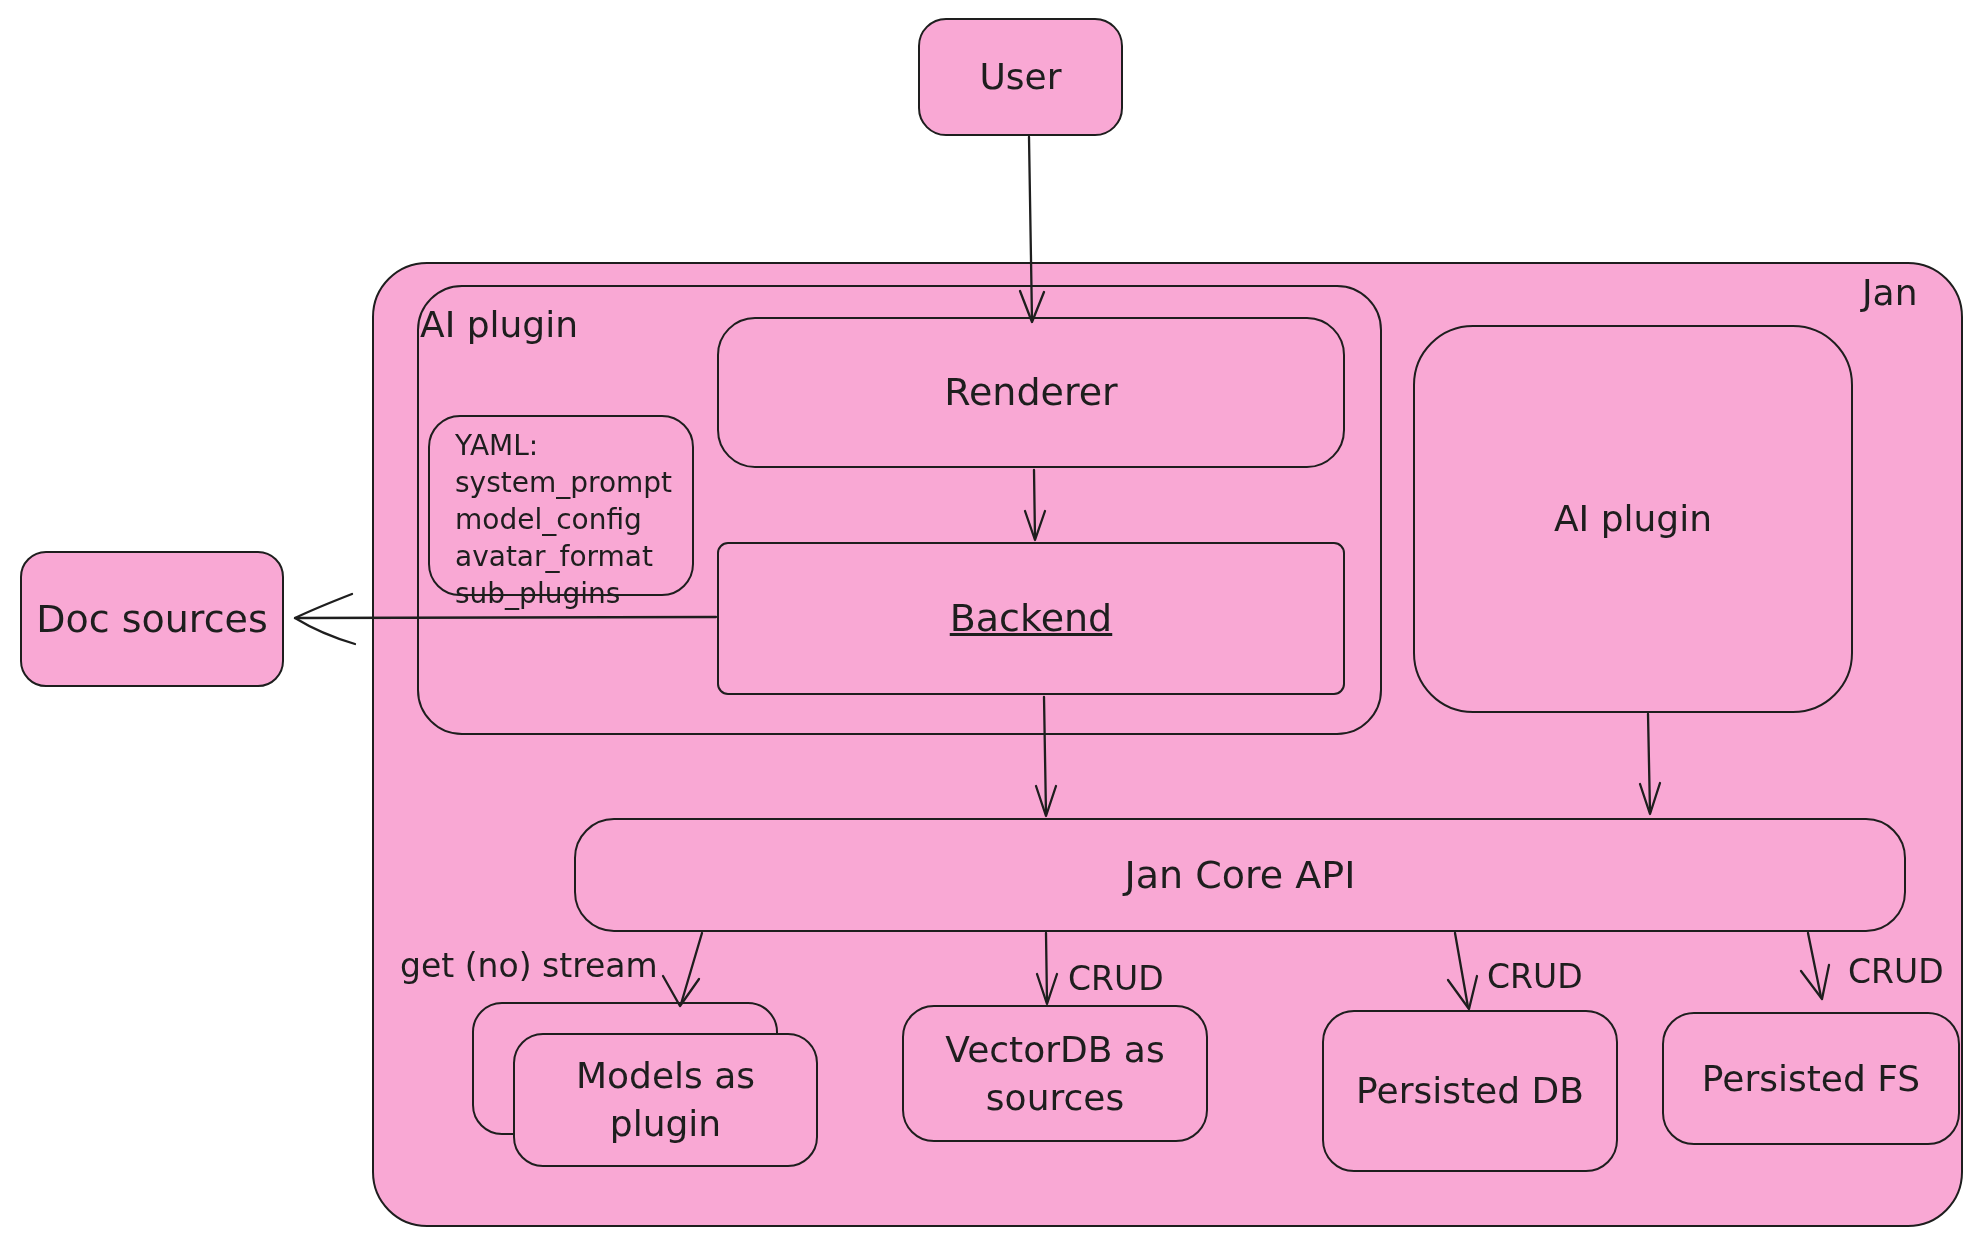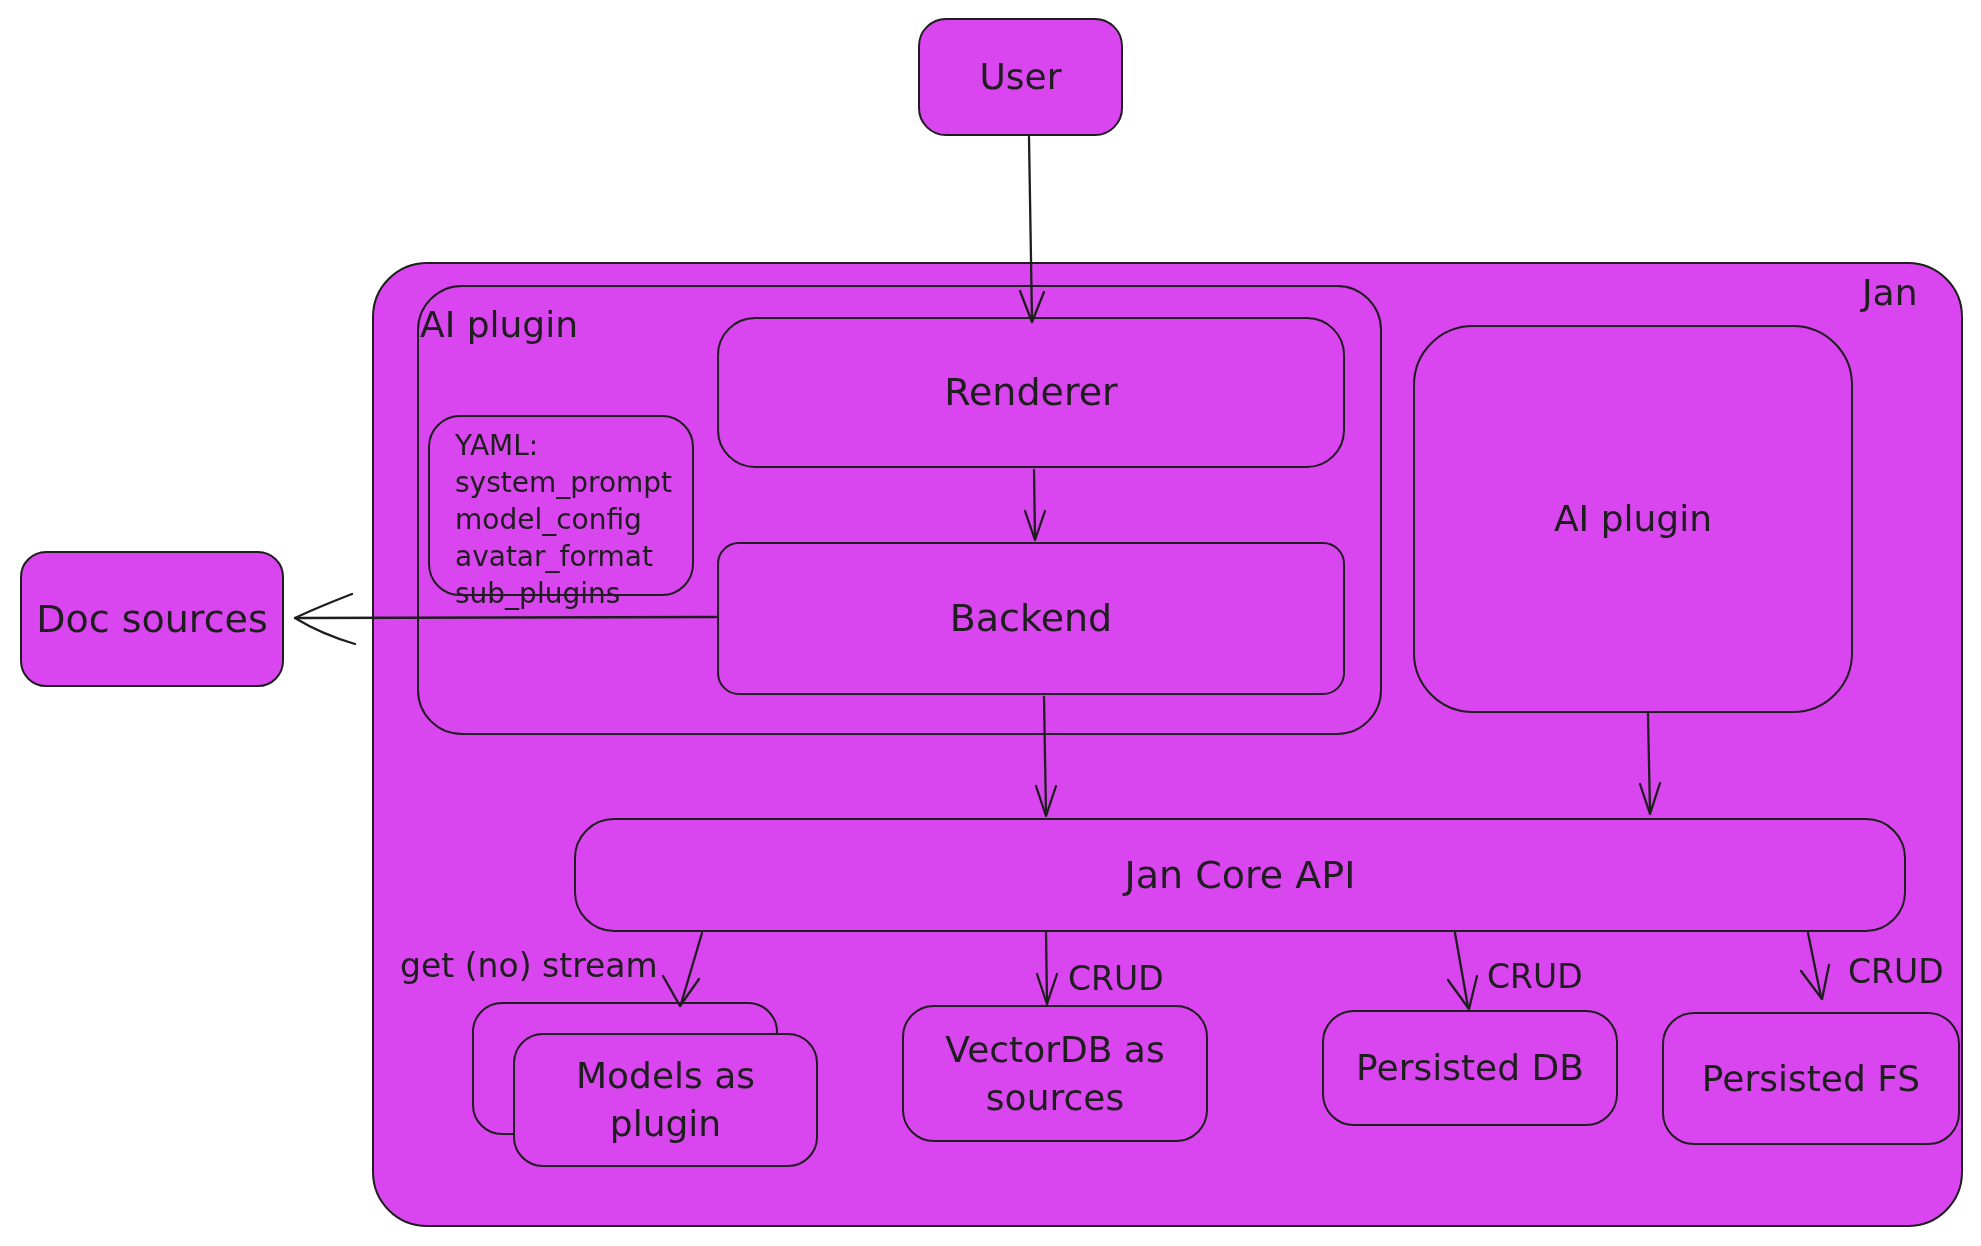--- a/index.html
+++ b/index.html
@@ -8,21 +8,21 @@
     width:1981px;height:1246px;
     background:#ffffff;
     font-family:"DejaVu Sans","Liberation Sans",sans-serif;
     color:#1e1e1e;
     overflow:hidden;
   }
   .box{
     position:absolute;
     box-sizing:border-box;
     border:2.5px solid #1e1e1e;
-    background:#d946ef;
+    background:#f9a8d4;
     display:flex;align-items:center;justify-content:center;
     text-align:center;
   }
   .node-label{
     white-space:pre-line;
     line-height:1.32;
     pointer-events:none;
   }
   .fs38{font-size:38px;}
   .fs36{font-size:36px;}
@@ -49,21 +49,21 @@
 <div class="canvas">
 
   <div class="box" style="left:372px;top:262px;width:1591px;height:965px;border-radius:55px;"></div>
 
   <div class="box" style="left:417px;top:285px;width:965px;height:450px;border-radius:45px;"></div>
 
   <div class="box" style="left:717px;top:317px;width:628px;height:151px;border-radius:38px;justify-content:center;">
     <span class="node-label fs38">Renderer</span>
   </div>
 
-  <div class="box" style="left:717px;top:542px;width:628px;height:153px;border-radius:22px;">
+  <div class="box" style="left:717px;top:542px;width:628px;height:153px;border-radius:11px;text-decoration:underline;">
     <span class="node-label fs38">Backend</span>
   </div>
 
   <div class="box" style="left:428px;top:415px;width:266px;height:181px;border-radius:32px;"></div>
   <div class="yaml-text">
     <span>YAML:</span>
     <span>system_prompt</span>
     <span>model_config</span>
     <span>avatar_format</span>
     <span>sub_plugins</span>
@@ -81,21 +81,21 @@
   <div class="box" style="left:513px;top:1033px;width:305px;height:134px;border-radius:30px;">
     <span class="node-label fs36">Models as
 plugin</span>
   </div>
 
   <div class="box" style="left:902px;top:1005px;width:306px;height:137px;border-radius:32px;">
     <span class="node-label fs36">VectorDB as
 sources</span>
   </div>
 
-  <div class="box" style="left:1322px;top:1010px;width:296px;height:116px;border-radius:32px;">
+  <div class="box" style="left:1322px;top:1010px;width:296px;height:162px;border-radius:32px;">
     <span class="node-label fs36">Persisted DB</span>
   </div>
 
   <div class="box" style="left:1662px;top:1012px;width:298px;height:133px;border-radius:32px;">
     <span class="node-label fs36">Persisted FS</span>
   </div>
 
   <div class="box" style="left:918px;top:18px;width:205px;height:118px;border-radius:28px;">
     <span class="node-label fs36">User</span>
   </div>

